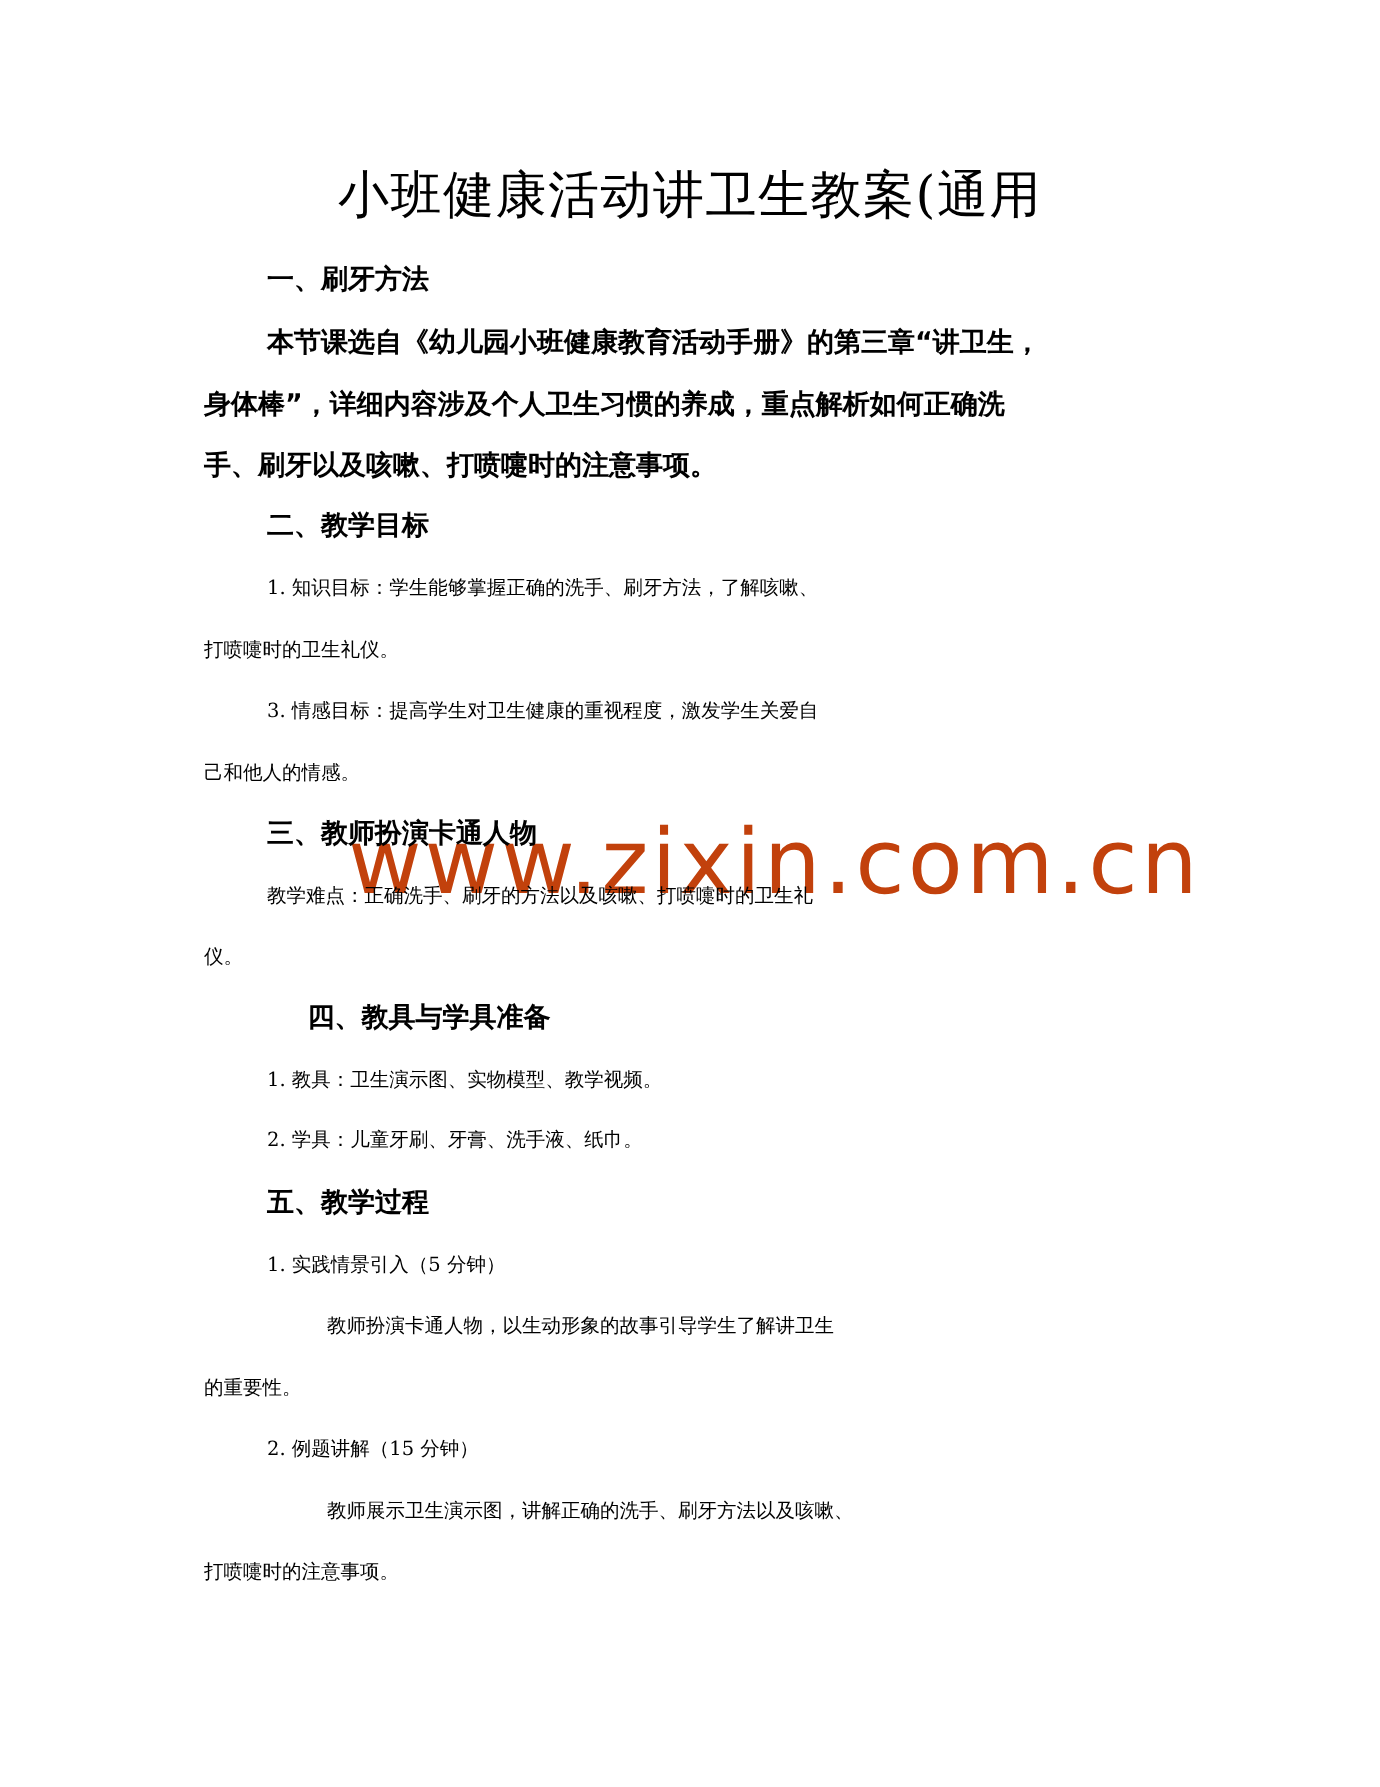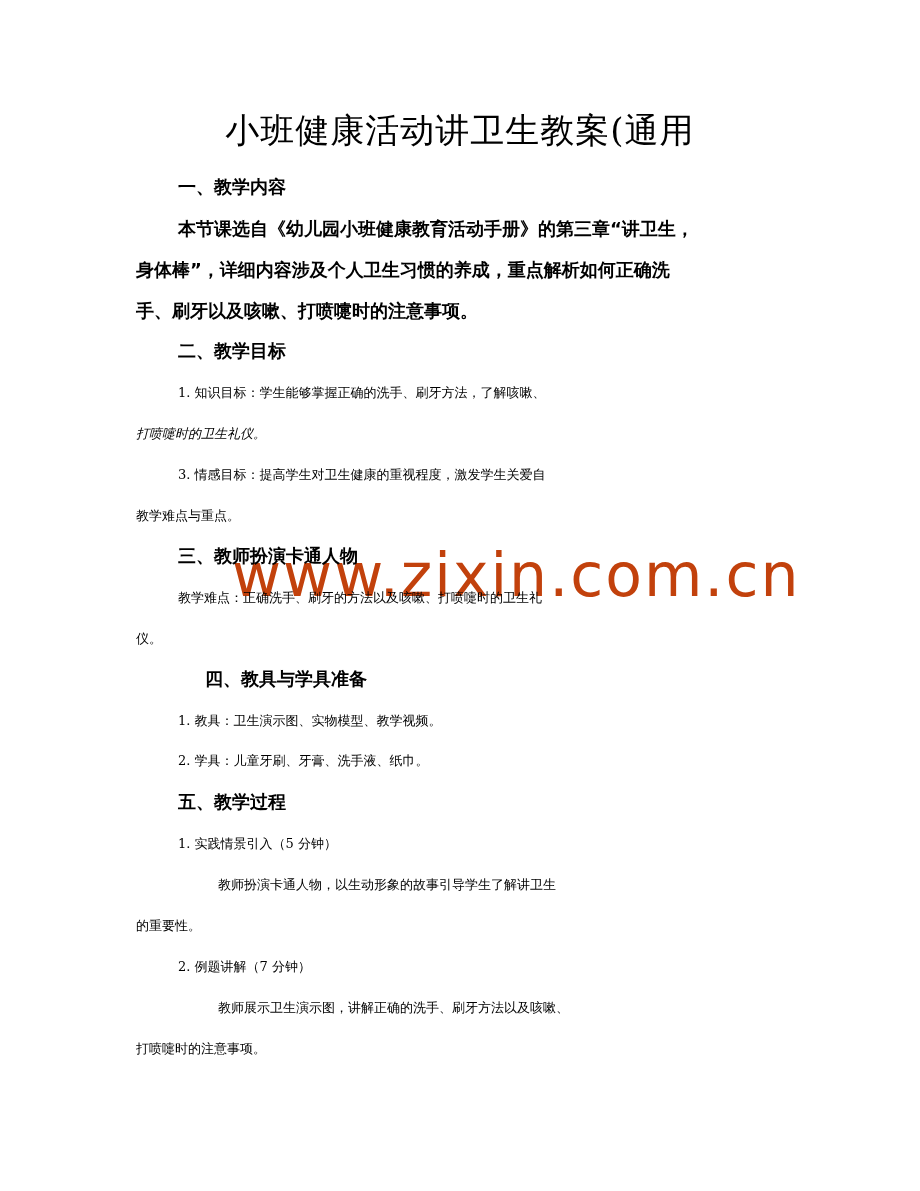--- a/index.html
+++ b/index.html
@@ -15,39 +15,39 @@
   .line, .title { z-index: 1; }
 </style>
 </head>
 <body>
 
 <div class="page">
   <div class="watermark">www.zixin.com.cn</div>
 
   <div class="title">小班健康活动讲卫生教案(通用</div>
 
-  <div class="line bold" style="left:178px; top:172px;">一、教学内容</div>
+  <div class="line bold" style="left:178px; top:172px;">一、刷牙方法</div>
   <div class="line bold" style="left:178px; top:214px;">本节课选自《幼儿园小班健康教育活动手册》的第三章“讲卫生，</div>
   <div class="line bold" style="left:136px; top:255px;">身体棒”，详细内容涉及个人卫生习惯的养成，重点解析如何正确洗</div>
   <div class="line bold" style="left:136px; top:296px;">手、刷牙以及咳嗽、打喷嚏时的注意事项。</div>
 
   <div class="line bold" style="left:178px; top:336px;">二、教学目标</div>
   <div class="line" style="left:178px; top:378px;">1. 知识目标：学生能够掌握正确的洗手、刷牙方法，了解咳嗽、</div>
-  <div class="line" style="left:136px; top:419px;font-style:italic;">打喷嚏时的卫生礼仪。</div>
+  <div class="line" style="left:136px; top:419px;">打喷嚏时的卫生礼仪。</div>
   <div class="line" style="left:178px; top:460px;">3. 情感目标：提高学生对卫生健康的重视程度，激发学生关爱自</div>
-  <div class="line" style="left:136px; top:501px;">教学难点与重点。</div>
+  <div class="line" style="left:136px; top:501px;">己和他人的情感。</div>
 
   <div class="line bold" style="left:178px; top:541px;">三、教师扮演卡通人物</div>
   <div class="line" style="left:178px; top:583px;">教学难点：正确洗手、刷牙的方法以及咳嗽、打喷嚏时的卫生礼</div>
   <div class="line" style="left:136px; top:624px;">仪。</div>
 
   <div class="line bold" style="left:178px; top:664px;margin-left:27px;">四、教具与学具准备</div>
   <div class="line" style="left:178px; top:706px;">1. 教具：卫生演示图、实物模型、教学视频。</div>
   <div class="line" style="left:178px; top:746px;">2. 学具：儿童牙刷、牙膏、洗手液、纸巾。</div>
 
   <div class="line bold" style="left:178px; top:787px;">五、教学过程</div>
   <div class="line" style="left:178px; top:829px;">1. 实践情景引入（5 分钟）</div>
   <div class="line" style="left:218px; top:870px;">教师扮演卡通人物，以生动形象的故事引导学生了解讲卫生</div>
   <div class="line" style="left:136px; top:911px;">的重要性。</div>
-  <div class="line" style="left:178px; top:952px;">2. 例题讲解（7 分钟）</div>
+  <div class="line" style="left:178px; top:952px;">2. 例题讲解（15 分钟）</div>
   <div class="line" style="left:218px; top:993px;">教师展示卫生演示图，讲解正确的洗手、刷牙方法以及咳嗽、</div>
   <div class="line" style="left:136px; top:1034px;">打喷嚏时的注意事项。</div>
 </div>
 
 </body></html>

